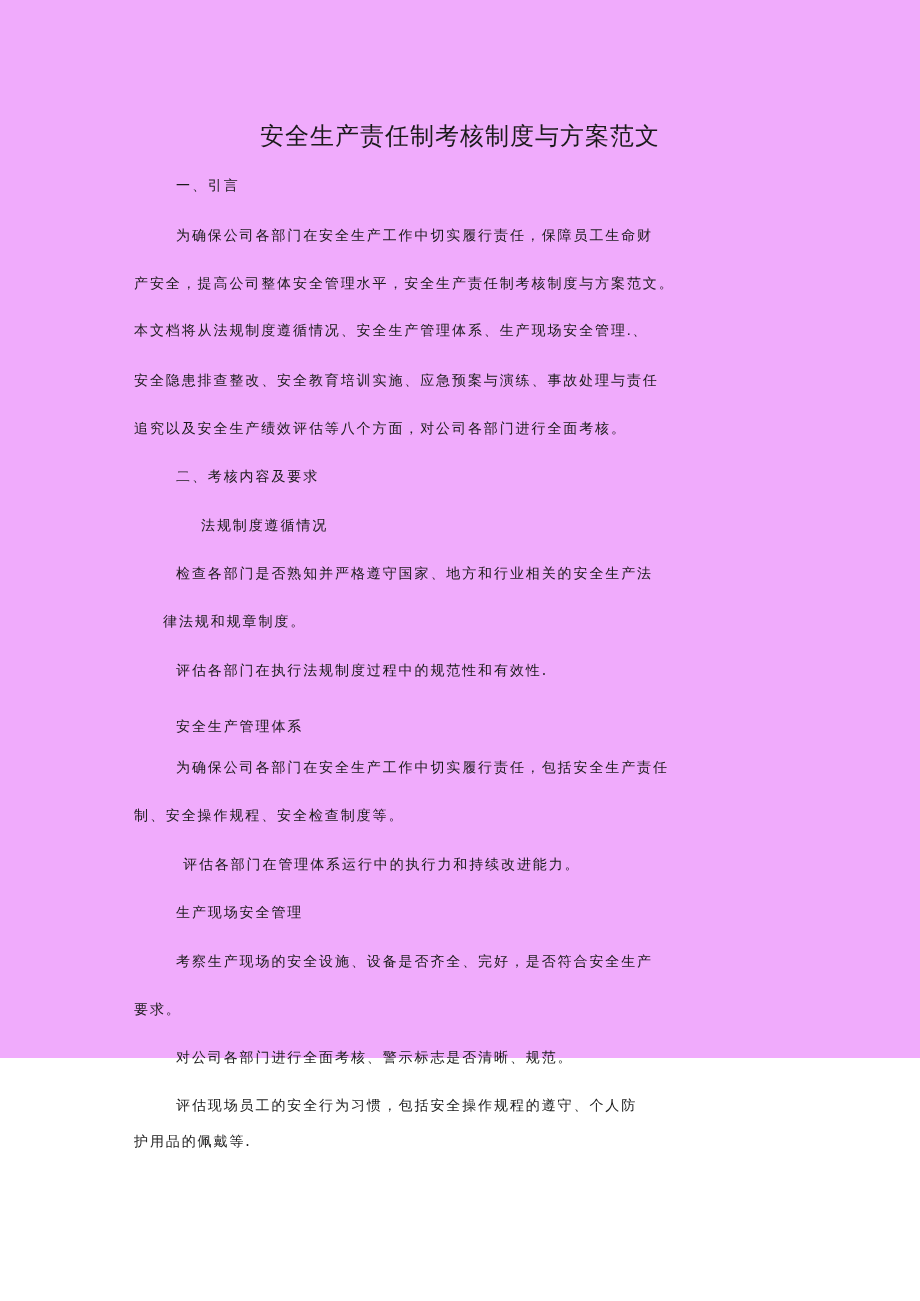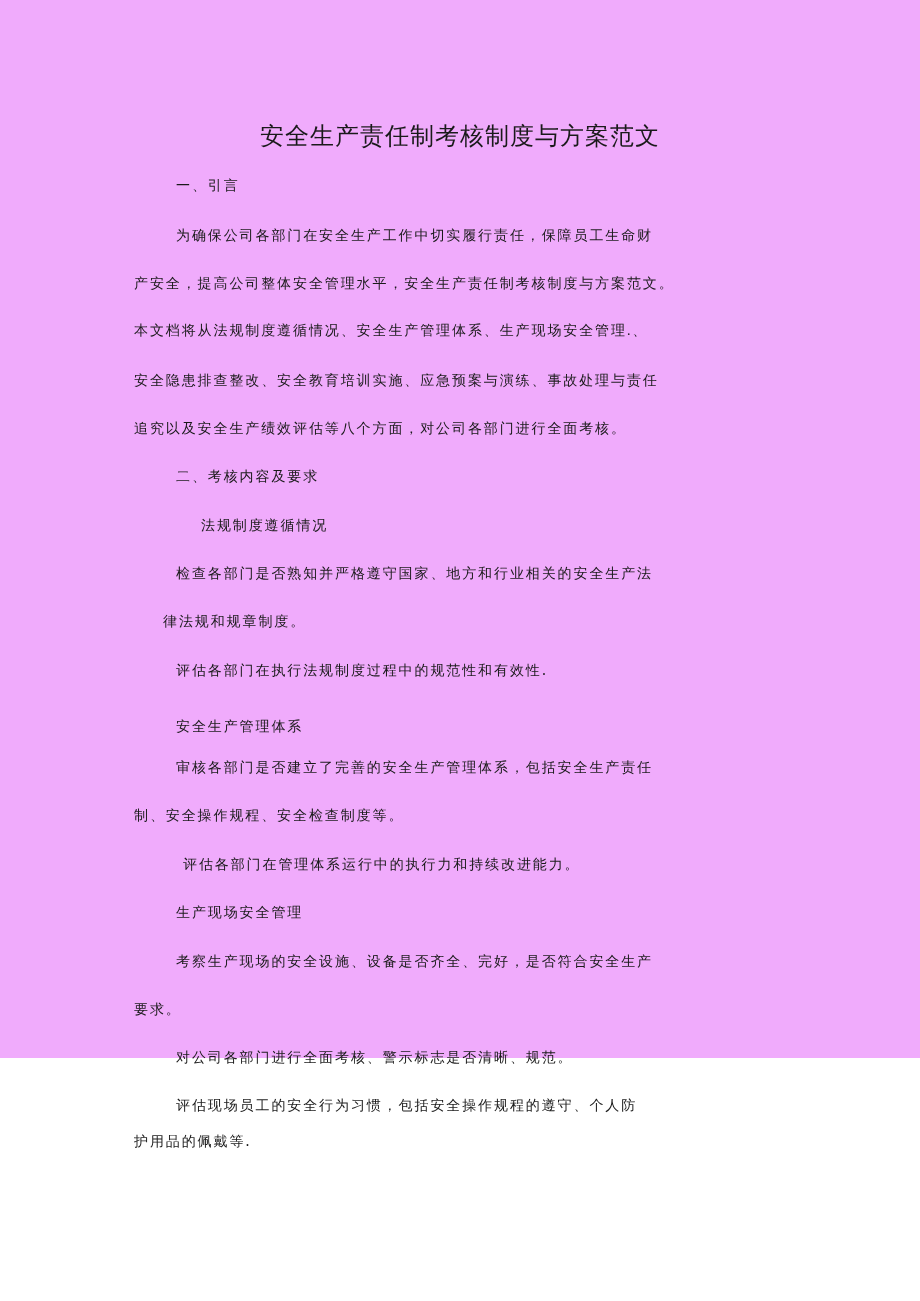--- a/index.html
+++ b/index.html
@@ -65,21 +65,21 @@
   <div class="line" style="top:414px;text-align:center;">追究以及安全生产绩效评估等八个方面，对公司各部门进行全面考核。</div>
 
   <div class="line indent" style="top:462px;">二、考核内容及要求</div>
 
   <div class="line indent" style="top:511px;margin-left:25px;">法规制度遵循情况</div>
   <div class="line indent" style="top:559px;">检查各部门是否熟知并严格遵守国家、地方和行业相关的安全生产法</div>
   <div class="line" style="top:607px;margin-left:29px;">律法规和规章制度。</div>
   <div class="line indent" style="top:656px;">评估各部门在执行法规制度过程中的规范性和有效性.</div>
 
   <div class="line indent" style="top:704px;margin-top:8px;">安全生产管理体系</div>
-  <div class="line indent" style="top:753px;">审核各部门是否建立了完善的安全生产管理体系，包括安全生产责任</div>
+  <div class="line indent" style="top:753px;">为确保公司各部门在安全生产工作中切实履行责任，包括安全生产责任</div>
   <div class="line" style="top:801px;">制、安全操作规程、安全检查制度等。</div>
   <div class="line indent" style="top:850px;margin-left:7px;">评估各部门在管理体系运行中的执行力和持续改进能力。</div>
 
   <div class="line indent" style="top:898px;">生产现场安全管理</div>
   <div class="line indent" style="top:947px;">考察生产现场的安全设施、设备是否齐全、完好，是否符合安全生产</div>
   <div class="line" style="top:995px;">要求。</div>
   <div class="line indent" style="top:1043px;">对公司各部门进行全面考核、警示标志是否清晰、规范。</div>
   <div class="line indent" style="top:1091px;">评估现场员工的安全行为习惯，包括安全操作规程的遵守、个人防</div>
   <div class="line" style="top:1127px;">护用品的佩戴等.</div>
 

